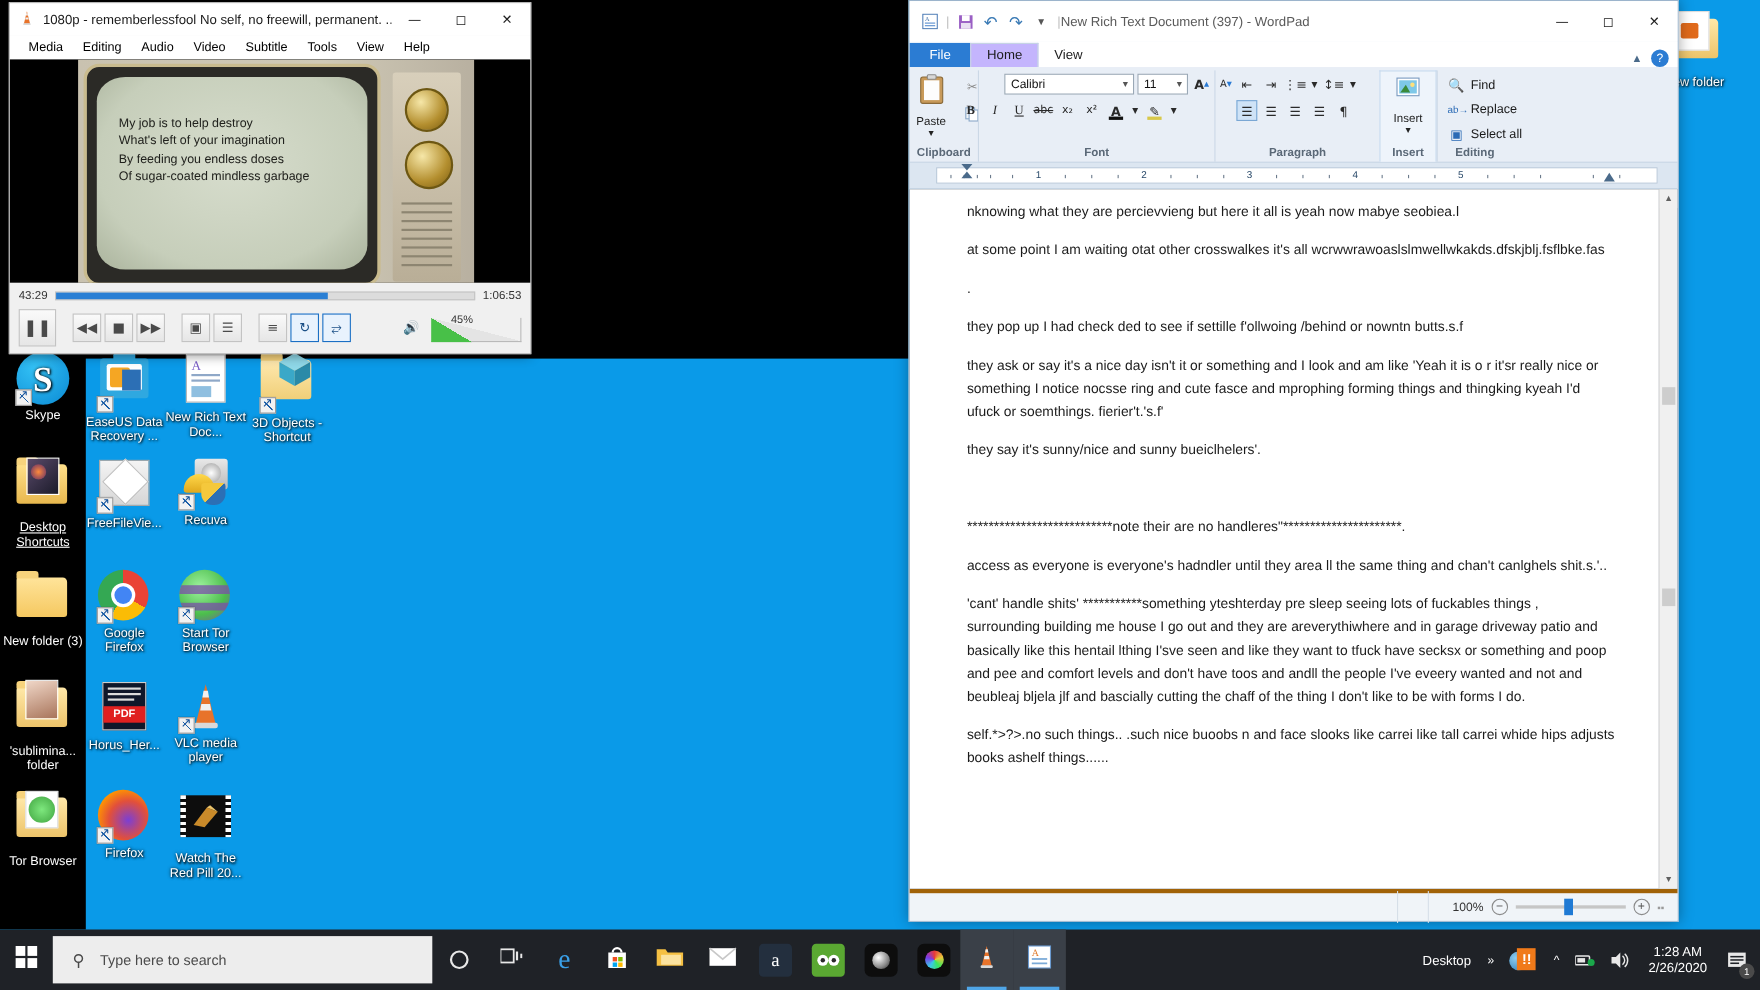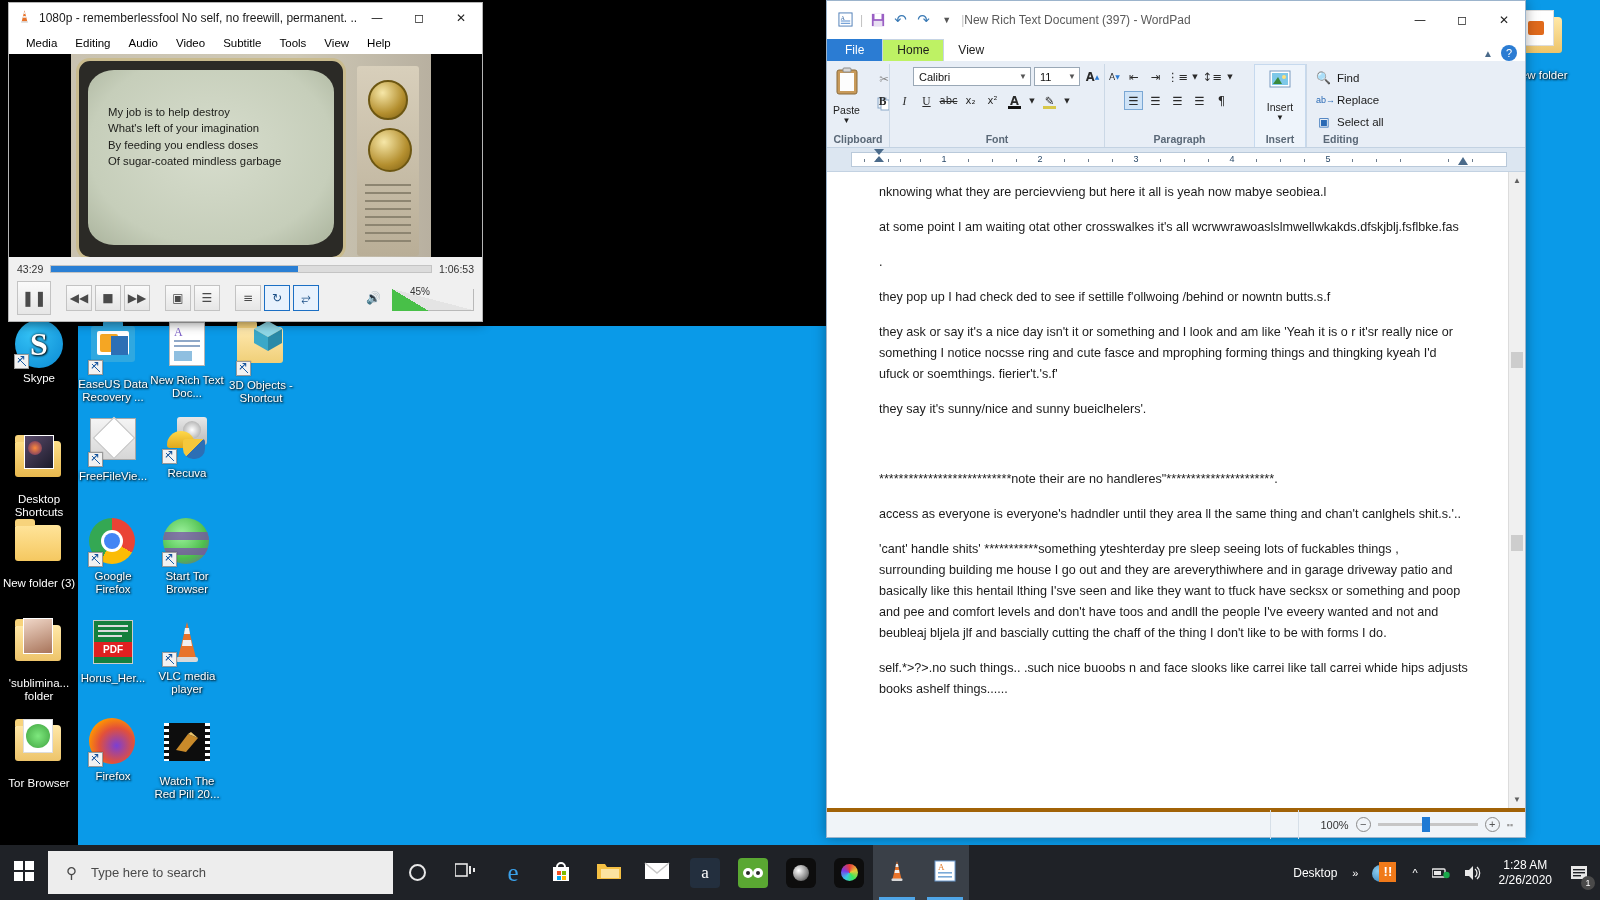--- a/index.html
+++ b/index.html
@@ -169,21 +169,21 @@
   }
   #wp-qat { display:flex; align-items:center; gap:6px; font-size:12px; color:#444; }
   .qicon { width:17px; height:17px; display:flex; align-items:center; justify-content:center; font-size:13px; }
   .qsep { color:#c0c0c0; }
   #wp-titletext { font-size:12px; color:#5a5a5a; }
   #wp-tabs {
     height:23px; background:#fff; display:flex; align-items:flex-end; position:relative;
   }
   .wp-tab { font-size:12px; padding:3px 14px 4px 14px; color:#1c1c1c; }
   .wp-tab.file { background:#2b7cd3; color:#fff; padding:4px 18px; }
-  .wp-tab.active { background:#bef264; border:1px solid #c6d4e4; border-bottom:none; }
+  .wp-tab.active { background:#c4b5fd; border:1px solid #c6d4e4; border-bottom:none; }
   #wp-tabright { margin-left:auto; display:flex; align-items:center; gap:8px; padding-right:8px; }
   #help-dot {
     width:16px; height:16px; border-radius:50%; background:#2b7cd3; color:#fff;
     font-size:11px; display:flex; align-items:center; justify-content:center;
   }
   #wp-ribbon {
     height:87px; background:#e8eef6; border-bottom:1px solid #c3d2e2;
     display:flex; padding-top:3px; position:relative;
   }
   .rgroup { position:relative; padding:0 7px; display:flex; flex-direction:column; align-items:center; }
@@ -278,21 +278,21 @@
   <div class="icon-cell" style="left:2px; top:320px;">
     <div class="icon-glyph">
       <div style="width:48px;height:48px;border-radius:50%;background:radial-gradient(circle at 35% 30%,#33c1f5,#0b8ad4);position:relative;">
         <span style="position:absolute;left:0;right:0;top:4px;font-size:32px;font-weight:bold;color:#fff;font-family:'Liberation Serif',serif;line-height:40px;">S</span>
       </div>
       <span class="shortcut-arrow"></span>
     </div>
     <div>Skype</div>
   </div>
 
-  <div class="icon-cell" style="left:2px; top:434px;">
+  <div class="icon-cell" style="left:2px; top:415px;text-decoration:underline;">
     <div class="icon-glyph">
       <div class="folder" style="background:linear-gradient(180deg,#ffe08a,#e8b84e);">
         <div style="position:absolute;left:9px;top:-6px;width:30px;height:34px;background:linear-gradient(135deg,#5a4a6a,#1b1b2a);border:1px solid #fff;"></div>
         <div style="position:absolute;left:13px;top:0px;width:14px;height:14px;border-radius:50%;background:radial-gradient(circle,#ff8a3c,#5a2a6a);"></div>
       </div>
     </div>
     <div>Desktop Shortcuts</div>
   </div>
 
   <div class="icon-cell" style="left:2px; top:518px;">
@@ -350,21 +350,21 @@
         <div style="position:absolute;left:12px;top:12px;width:22px;height:22px;border-radius:50%;background:#fff;"></div>
         <div style="position:absolute;left:15px;top:15px;width:16px;height:16px;border-radius:50%;background:#4285f4;"></div>
       </div>
       <span class="shortcut-arrow"></span>
     </div>
     <div>Google Firefox</div>
   </div>
 
   <div class="icon-cell" style="left:76px; top:618px;">
     <div class="icon-glyph">
-      <div style="width:40px;height:44px;margin:2px auto 0;background:#15803d;border:1px solid #ccc;position:relative;">
+      <div style="width:40px;height:44px;margin:2px auto 0;background:#0f172a;border:1px solid #ccc;position:relative;">
         <div style="position:absolute;left:4px;top:4px;right:4px;height:2px;background:#dcdcdc;"></div>
         <div style="position:absolute;left:4px;top:9px;right:4px;height:2px;background:#dcdcdc;"></div>
         <div style="position:absolute;left:4px;top:14px;right:10px;height:2px;background:#dcdcdc;"></div>
         <div style="position:absolute;left:0;top:21px;right:0;height:15px;background:#e02020;color:#fff;font-size:10px;font-weight:bold;text-align:center;line-height:15px;text-shadow:none;">PDF</div>
       </div>
     </div>
     <div>Horus_Her...</div>
   </div>
 
   <div class="icon-cell" style="left:76px; top:718px;">

